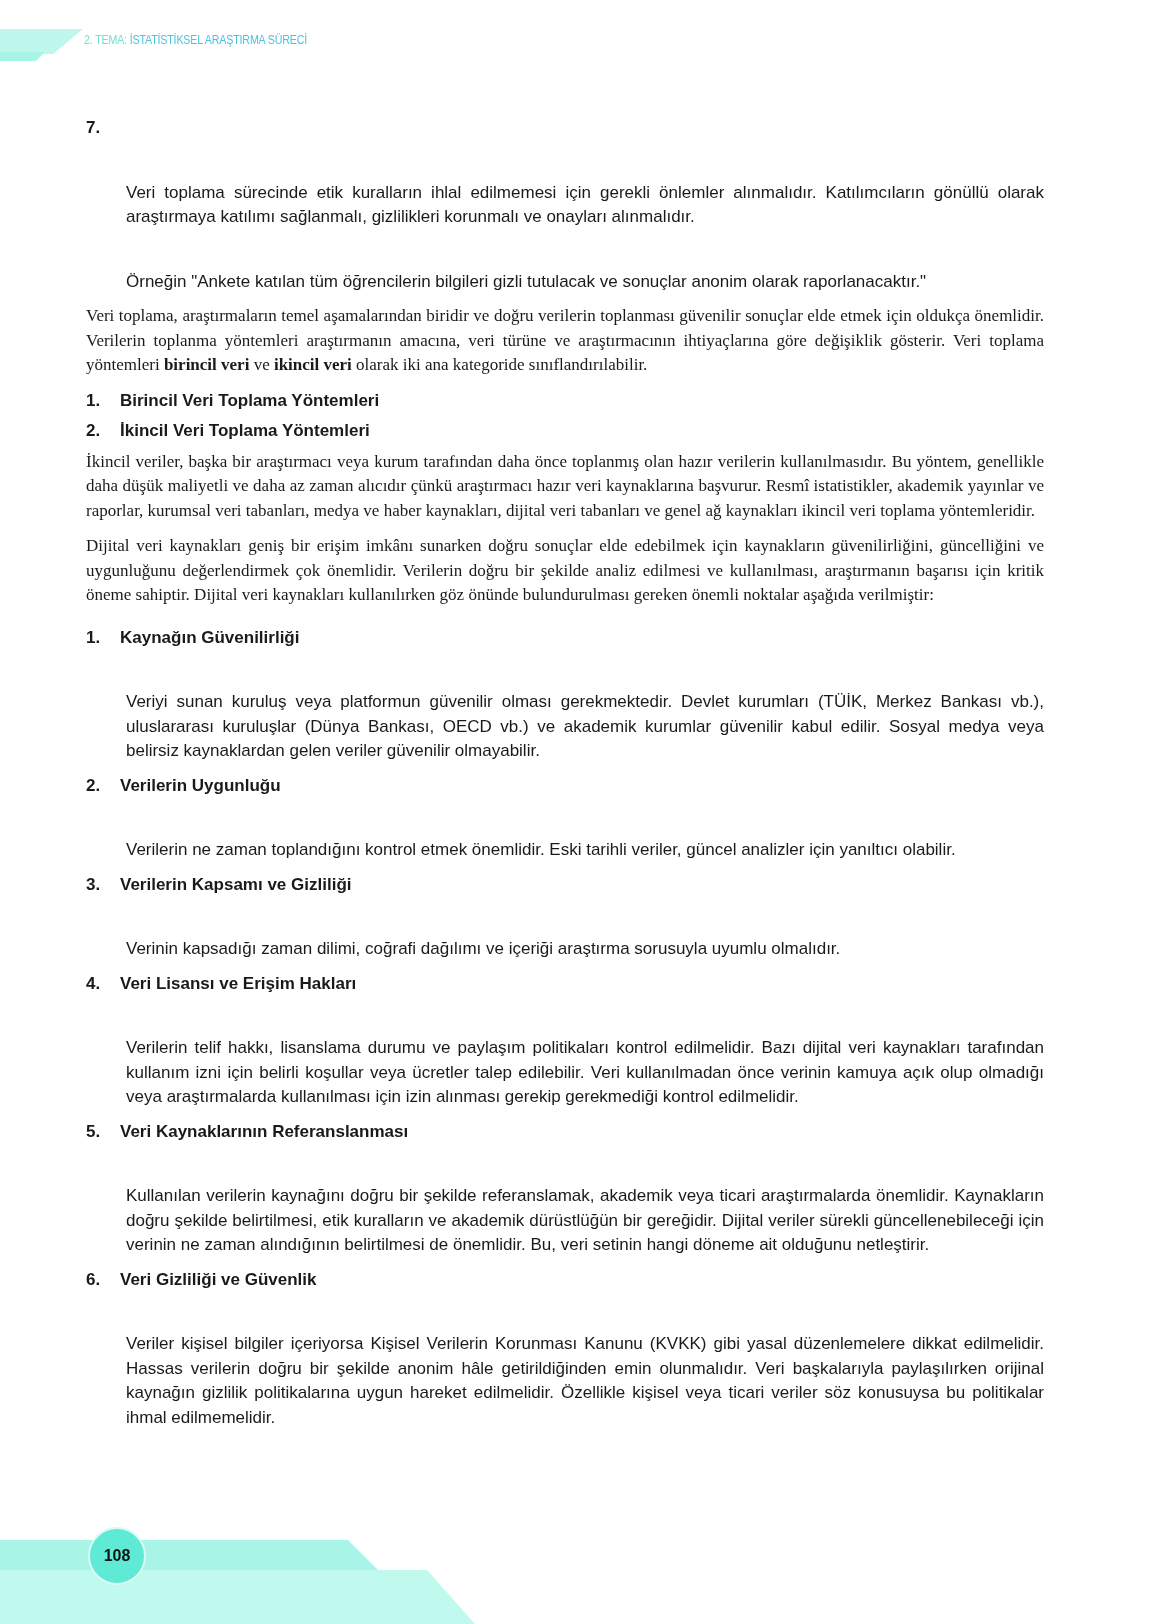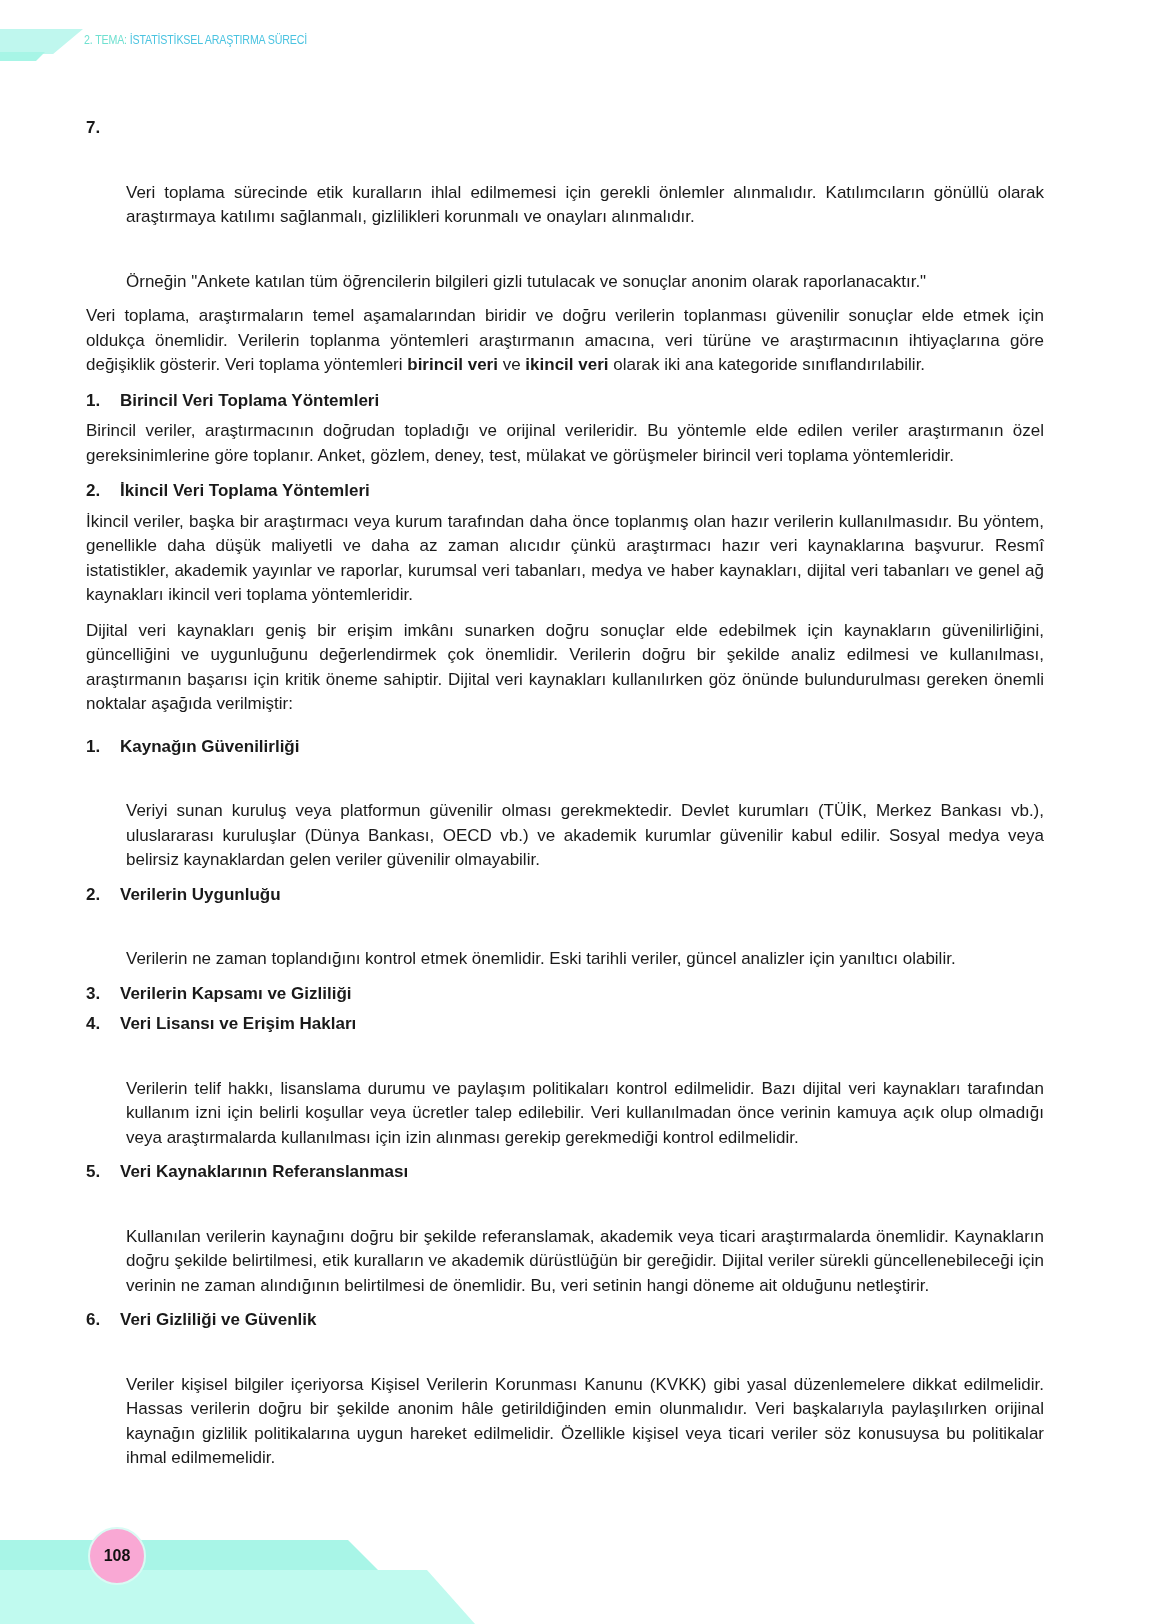--- a/index.html
+++ b/index.html
@@ -26,42 +26,42 @@
     white-space: nowrap;
   }
   .header-title .prefix { color: #6fe0d0; }
   .header-title .rest { color: #4ac3e0; }
 
   .content {
     position: absolute; left: 86px; top: 116px; width: 958px;
     font-size: 17px; line-height: 24.5px;
   }
   .content p { margin: 0; text-align: justify; }
-  .para { margin-bottom: 11px !important; }
+  .para { margin-bottom: 11px !important; font-family: Liberation Serif, serif; }
   .heading {
     font-weight: bold; display: flex; margin-bottom: 6px !important;
   }
   .heading .num { width: 34px; flex: none; }
   .indent { padding-left: 40px; }
   .indent p { margin-bottom: 10px; margin-top: 40px; }
   b { font-weight: bold; }
 
   .footer-band1 {
     position: absolute; left: 0; top: 1540px; width: 378px; height: 30px;
     background: #a8f5e7;
     clip-path: polygon(0 0, 348px 0, 100% 100%, 0 100%);
   }
   .footer-band2 {
     position: absolute; left: 0; top: 1570px; width: 475px; height: 54px;
     background: #c0faef;
     clip-path: polygon(0 0, 427px 0, 100% 100%, 0 100%);
   }
   .page-num-circle {
     position: absolute; left: 88px; top: 1527px; width: 54px; height: 54px;
-    border-radius: 50%; background: #f9a8d4; border: 2px solid #d9fbf4;
+    border-radius: 50%; background: #5eead4; border: 2px solid #d9fbf4;
     display: flex; align-items: center; justify-content: center;
     font-weight: bold; font-size: 16px; color: #111;
   }
 </style>
 </head>
 <body>
 
 <div class="header-band"></div>
 <div class="header-band2"></div>
 <div class="header-title">
@@ -80,21 +80,20 @@
   </div>
 
   <p class="para">
     <span>Veri toplama, araştırmaların temel aşamalarından biridir ve doğru verilerin toplanması güvenilir sonuçlar elde etmek için oldukça önemlidir. Verilerin toplanma yöntemleri araştırmanın amacına, veri türüne ve araştırmacının ihtiyaçlarına göre değişiklik gösterir. Veri toplama yöntemleri </span><b>birincil veri</b><span> ve </span><b>ikincil veri</b><span> olarak iki ana kategoride sınıflandırılabilir.</span>
   </p>
 
   <p class="heading">
     <span class="num">1.</span>
     <span>Birincil Veri Toplama Yöntemleri</span>
   </p>
-  <p class="para">Birincil veriler, araştırmacının doğrudan topladığı ve orijinal verileridir. Bu yöntemle elde edilen veriler araştırmanın özel gereksinimlerine göre toplanır. Anket, gözlem, deney, test, mülakat ve görüşmeler birincil veri toplama yöntemleridir.</p>
 
   <p class="heading">
     <span class="num">2.</span>
     <span>İkincil Veri Toplama Yöntemleri</span>
   </p>
   <p class="para">İkincil veriler, başka bir araştırmacı veya kurum tarafından daha önce toplanmış olan hazır verilerin kullanılmasıdır. Bu yöntem, genellikle daha düşük maliyetli ve daha az zaman alıcıdır çünkü araştırmacı hazır veri kaynaklarına başvurur. Resmî istatistikler, akademik yayınlar ve raporlar, kurumsal veri tabanları, medya ve haber kaynakları, dijital veri tabanları ve genel ağ kaynakları ikincil veri toplama yöntemleridir.</p>
 
   <p class="para" style="margin-bottom:18px !important;">Dijital veri kaynakları geniş bir erişim imkânı sunarken doğru sonuçlar elde edebilmek için kaynakların güvenilirliğini, güncelliğini ve uygunluğunu değerlendirmek çok önemlidir. Verilerin doğru bir şekilde analiz edilmesi ve kullanılması, araştırmanın başarısı için kritik öneme sahiptir. Dijital veri kaynakları kullanılırken göz önünde bulundurulması gereken önemli noktalar aşağıda verilmiştir:</p>
 
   <p class="heading">
@@ -111,20 +110,21 @@
   </p>
   <div class="indent">
     <p>Verilerin ne zaman toplandığını kontrol etmek önemlidir. Eski tarihli veriler, güncel analizler için yanıltıcı olabilir.</p>
   </div>
 
   <p class="heading">
     <span class="num">3.</span>
     <span>Verilerin Kapsamı ve Gizliliği</span>
   </p>
   <div class="indent">
+    <p>Verinin kapsadığı zaman dilimi, coğrafi dağılımı ve içeriği araştırma sorusuyla uyumlu olmalıdır.</p>
   </div>
 
   <p class="heading">
     <span class="num">4.</span>
     <span>Veri Lisansı ve Erişim Hakları</span>
   </p>
   <div class="indent">
     <p>Verilerin telif hakkı, lisanslama durumu ve paylaşım politikaları kontrol edilmelidir. Bazı dijital veri kaynakları tarafından  kullanım izni için belirli koşullar veya ücretler talep edilebilir. Veri kullanılmadan önce verinin kamuya açık olup olmadığı veya araştırmalarda kullanılması için izin alınması gerekip gerekmediği kontrol edilmelidir.</p>
   </div>
 

